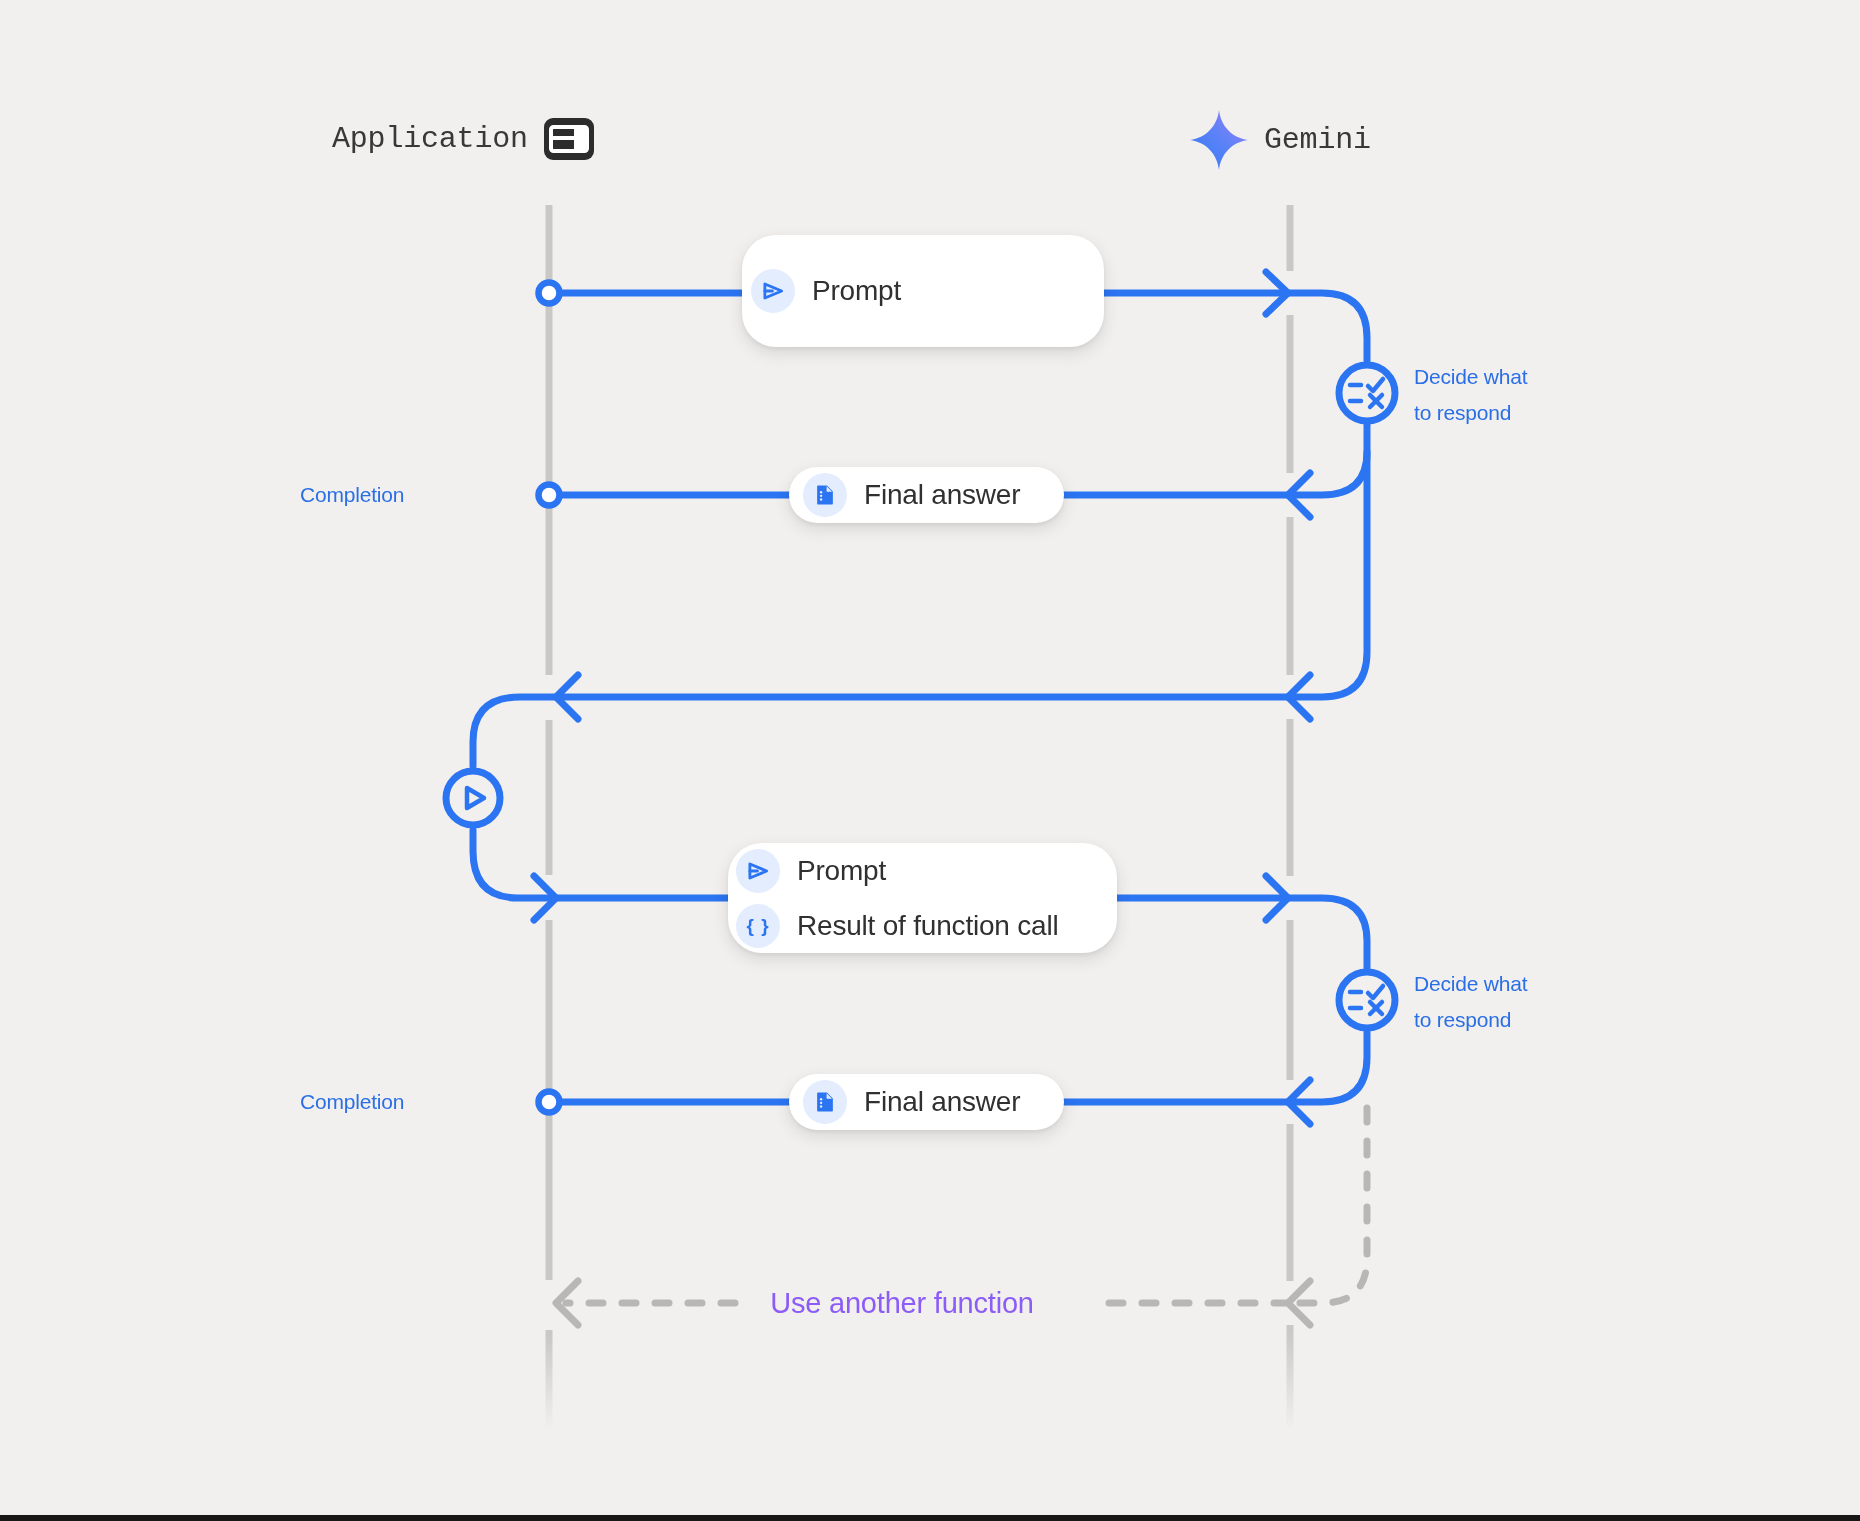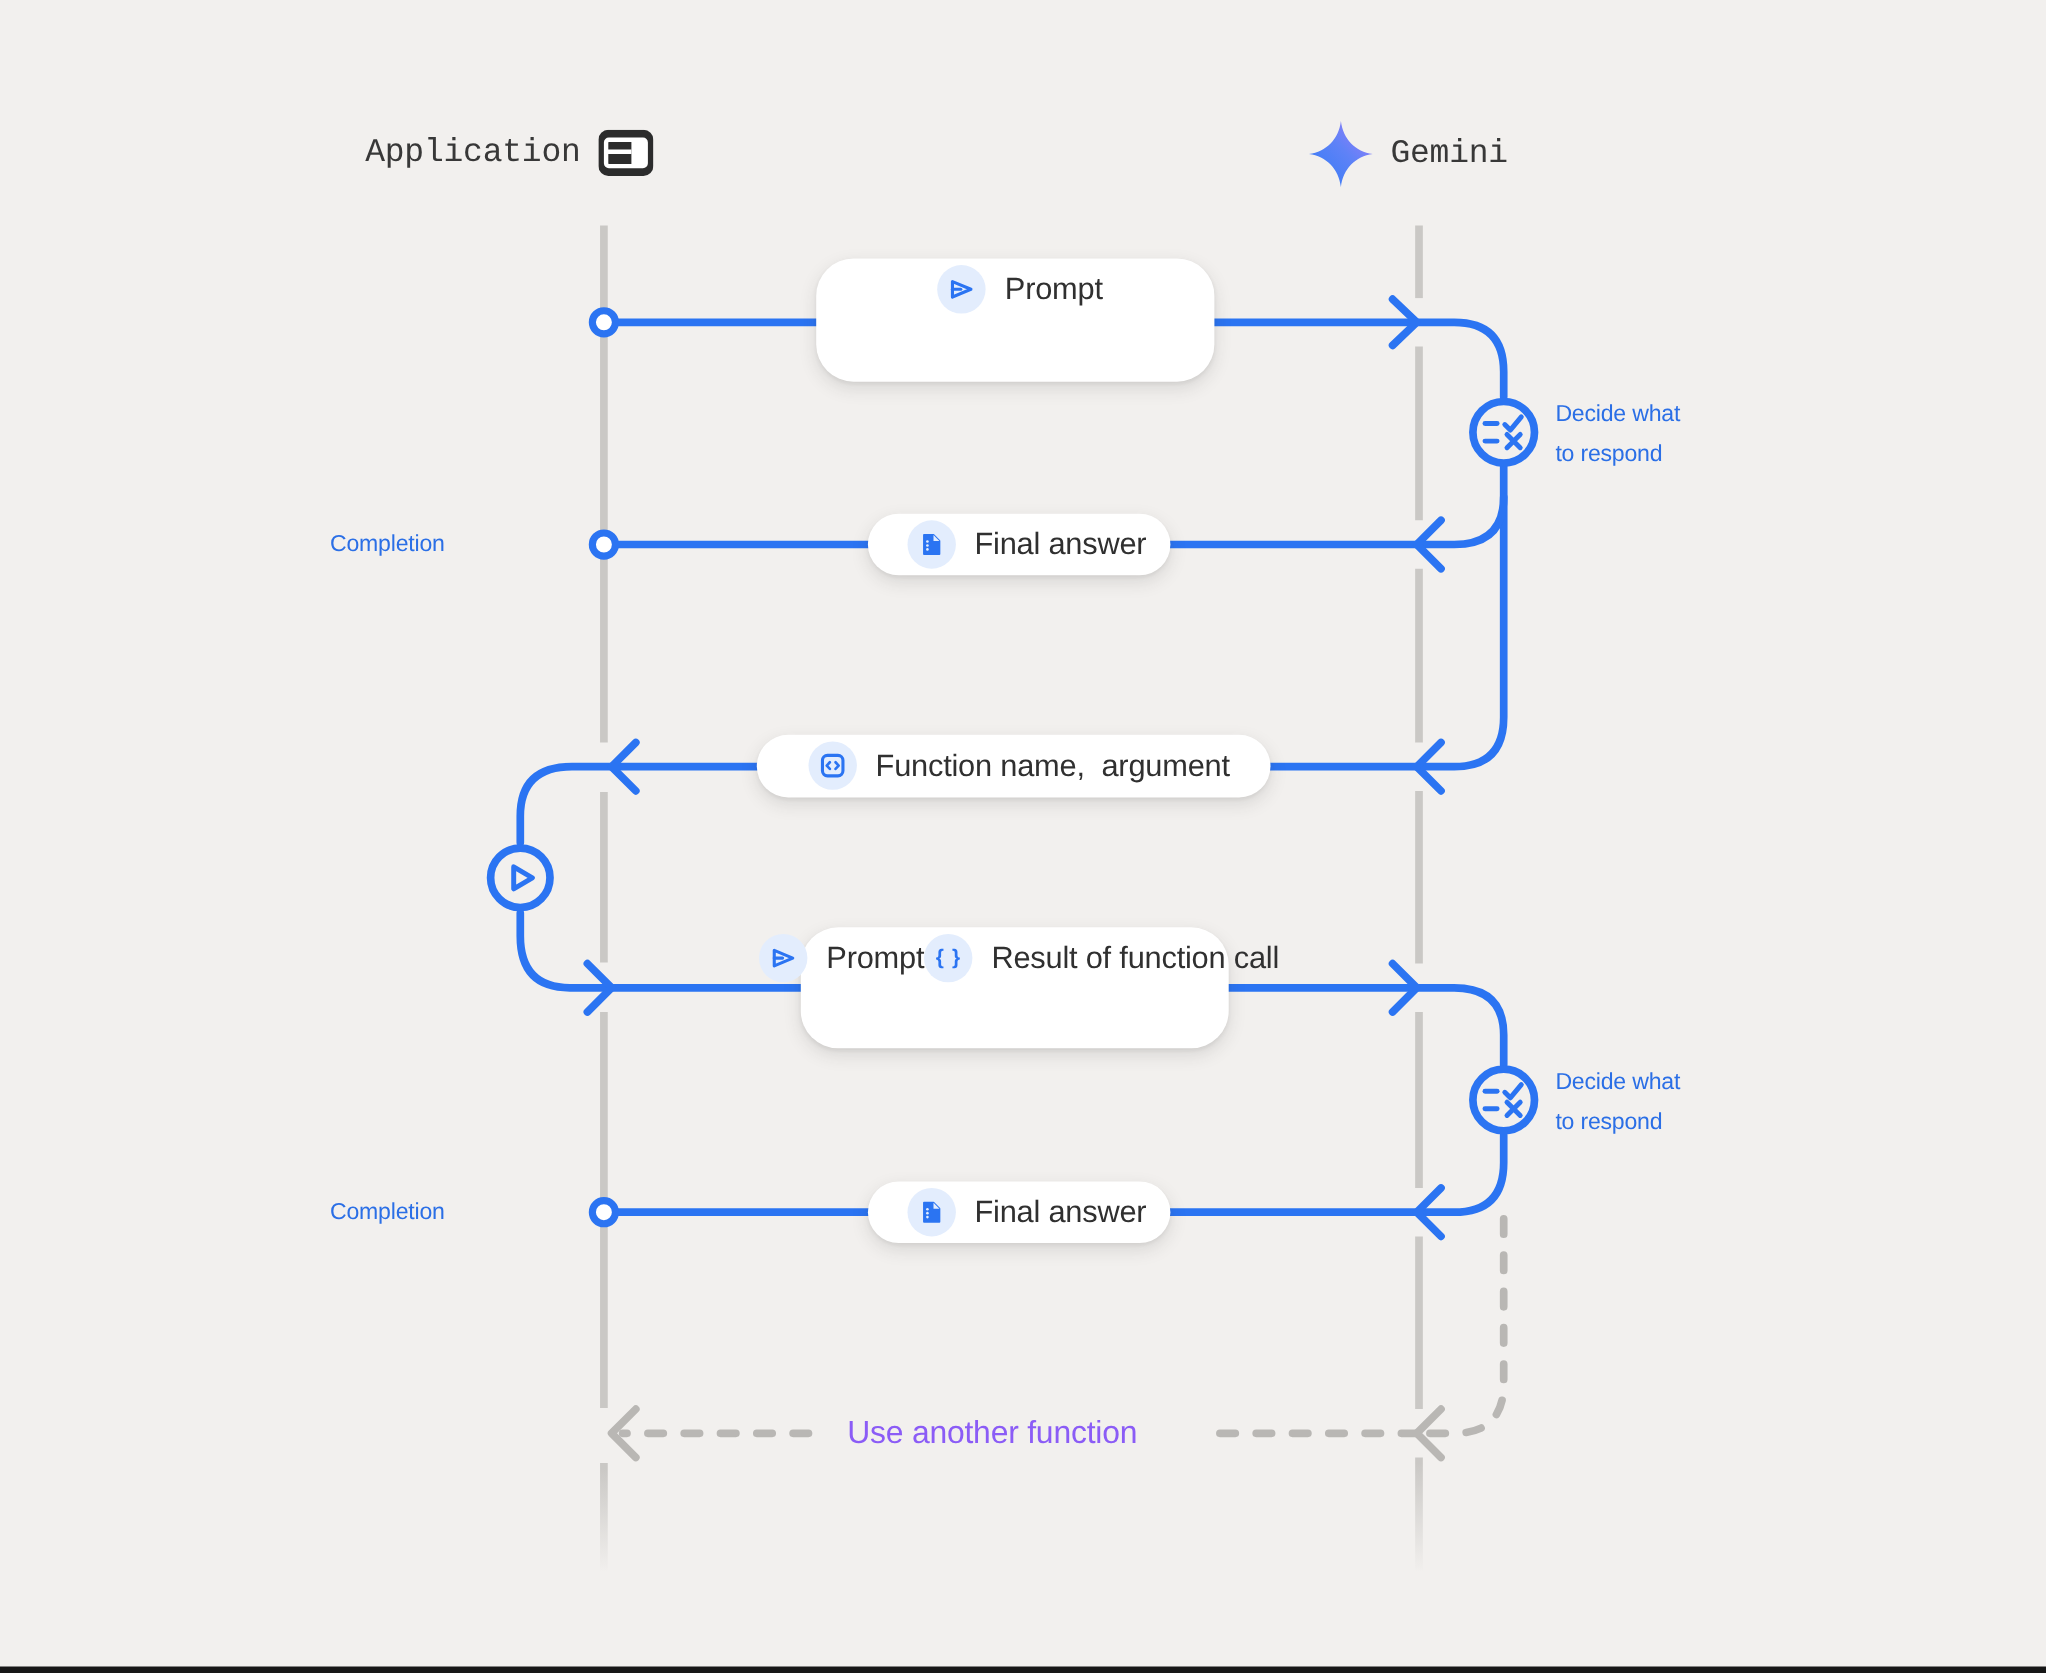--- a/index.html
+++ b/index.html
@@ -9,21 +9,21 @@
   }
   .flow-svg{position:absolute;left:0;top:0;z-index:1;}
   .abs{position:absolute;z-index:2;}
 
   .actor-header{display:flex;align-items:center;gap:16px;}
   .actor-label{font-size:30px;font-weight:500;color:#383838;letter-spacing:-0.2px;font-family:Liberation Mono, monospace;}
 
   .pill{
     position:absolute;z-index:2;background:#ffffff;
     box-shadow:0 6px 16px rgba(50,50,50,.13),0 2px 4px rgba(0,0,0,.06);
-    display:flex;flex-direction:row;justify-content:center;
+    display:flex;flex-direction:column;justify-content:center;
   }
   .pill-row{display:flex;align-items:center;height:55px;}
   .icon-circle{
     width:44px;height:44px;border-radius:50%;background:#e3edfd;flex:0 0 44px;
     display:flex;align-items:center;justify-content:center;
   }
   .pill-text{font-size:28px;font-weight:500;color:#303030;margin-left:17px;letter-spacing:-0.2px;white-space:pre;}
 
   .blue-label{color:#2b6fe6;font-size:21px;font-weight:500;letter-spacing:-0.2px;line-height:36px;}
   .right-align{text-align:left;}
@@ -173,32 +173,20 @@
           <path d="M13.5 4 V9 H18.5 Z" fill="#e3edfd"></path>
           <circle cx="8.4" cy="9.5" r="1.1" fill="#e3edfd"></circle>
           <circle cx="8.4" cy="12.8" r="1.1" fill="#e3edfd"></circle>
           <circle cx="8.4" cy="16.1" r="1.1" fill="#e3edfd"></circle>
         </svg>
       </span>
       <span class="pill-text">Final answer</span>
     </div>
   </div>
 
-  <div class="pill" style="left:688px;top:668px;width:457px;height:57px;border-radius:28.5px;padding-left:10px;">
-    <div class="pill-row">
-      <span class="icon-circle">
-        <svg width="26" height="26" viewBox="0 0 24 24" fill="none" stroke="#2b74f2" stroke-linejoin="round" stroke-linecap="round">
-          <rect x="3.4" y="3.4" width="17.2" height="17.2" rx="4.2" stroke-width="2.6"></rect>
-          <polyline points="9.6,9.2 7,12 9.6,14.8" stroke-width="2.2"></polyline>
-          <polyline points="14.4,9.2 17,12 14.4,14.8" stroke-width="2.2"></polyline>
-        </svg>
-      </span>
-      <span class="pill-text">Function name,  argument</span>
-    </div>
-  </div>
 
   <div class="pill" style="left:728px;top:843px;width:381px;height:110px;border-radius:34px;padding-left:8px;">
     <div class="pill-row">
       <span class="icon-circle">
         <svg width="26" height="26" viewBox="0 0 24 24" fill="none" stroke="#2b74f2" stroke-width="2.6" stroke-linejoin="round" stroke-linecap="round">
           <path d="M4.5 5.5 L20 12 L4.5 18.5 Z"></path>
             <line x1="4.5" y1="12" x2="11.5" y2="12"></line>
         </svg>
       </span>
       <span class="pill-text">Prompt</span>

